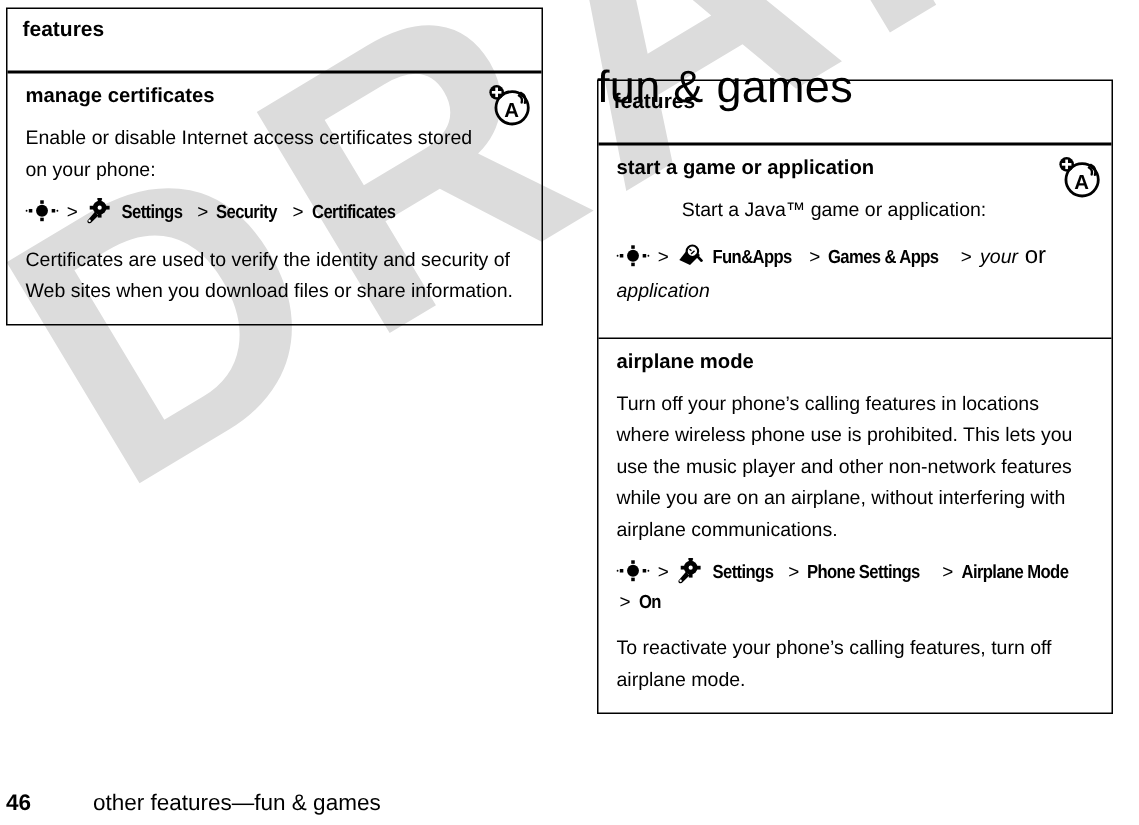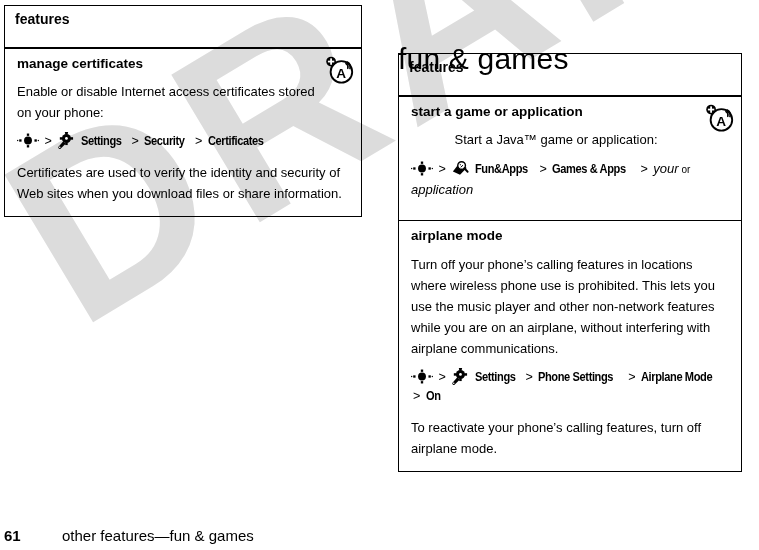--- a/index.html
+++ b/index.html
@@ -108,21 +108,21 @@
   .nav-path .sep {
     font-weight: normal;
     font-size: 12.6px;
     padding: 0 2px;
   }
   .nav-path .em {
     font-style: italic;
     font-size: 13px;
   }
   .nav-path .plain {
-    font-size: 10px;
+    font-size: 16px;
   }
 
   
   .icon {
     display: inline-block;
     vertical-align: -3px;
   }
   .icon svg { display: block; }
 
   .icon-navkey  { width: 22px; height: 15px; vertical-align: -3px; }
@@ -333,17 +333,17 @@
         <span class="nav-label">Airplane Mode</span>
         <span class="sep">&gt;</span>
         <span class="nav-label">On</span>
       </p>
 
       <p class="feature-body" style="max-width:320px; margin-bottom:2px;">To reactivate your phone’s calling features, turn off airplane mode.</p>
     </div>
   </div>
 
   <div class="footer">
-    <span class="footer-pagenum">61</span>
+    <span class="footer-pagenum">46</span>
     <span class="footer-text">other features—fun &amp; games</span>
   </div>
 
 </div>
 
 </body></html>

